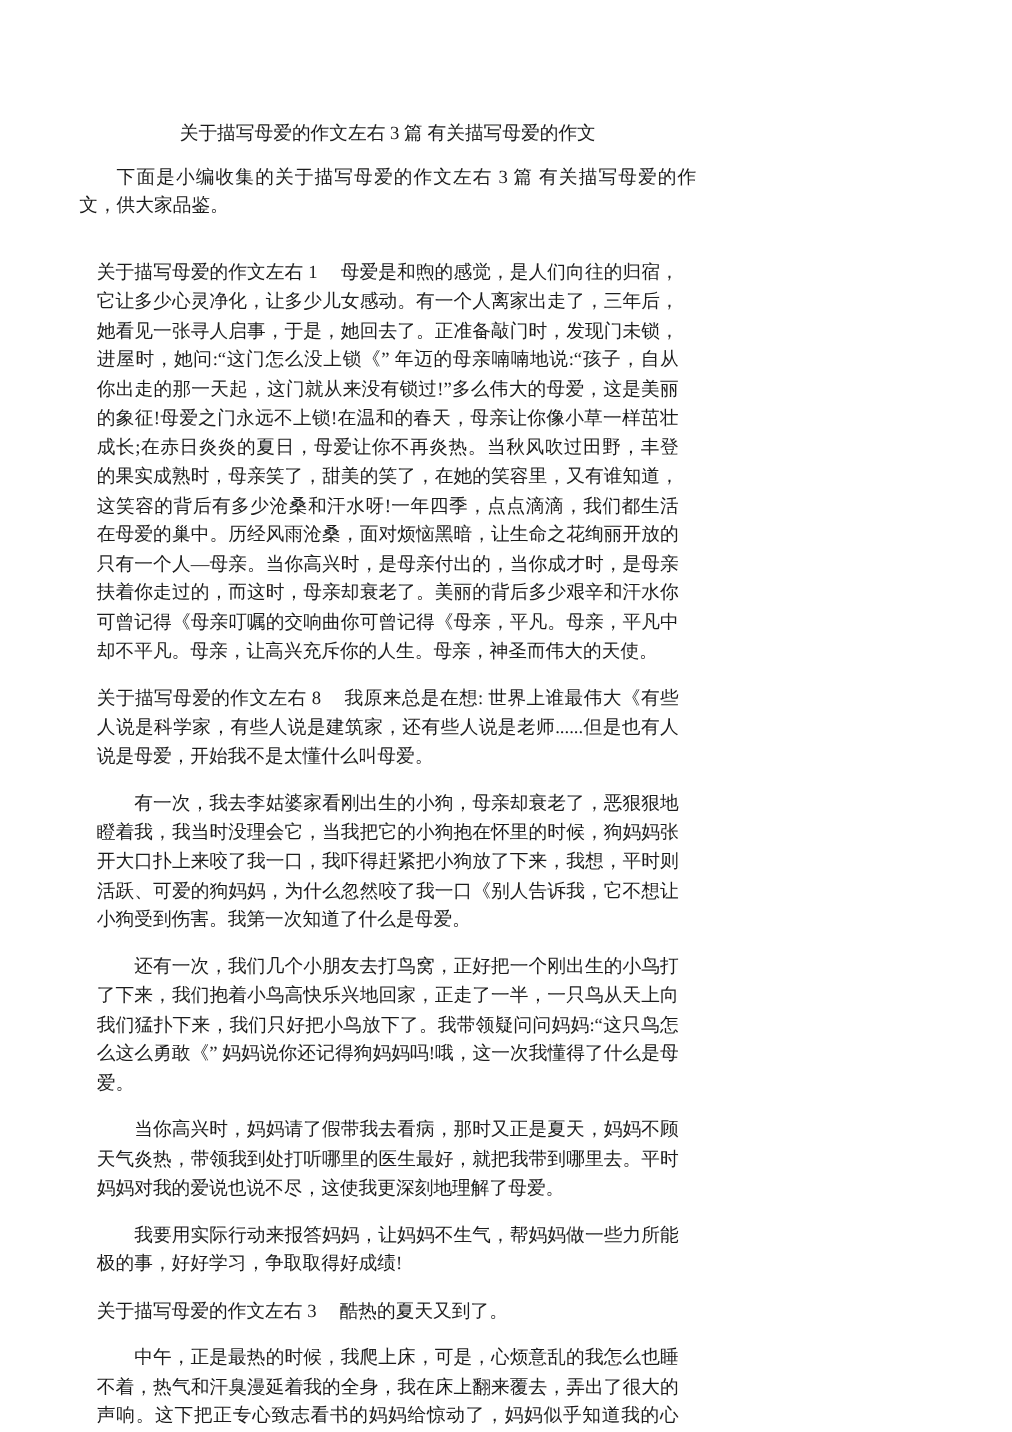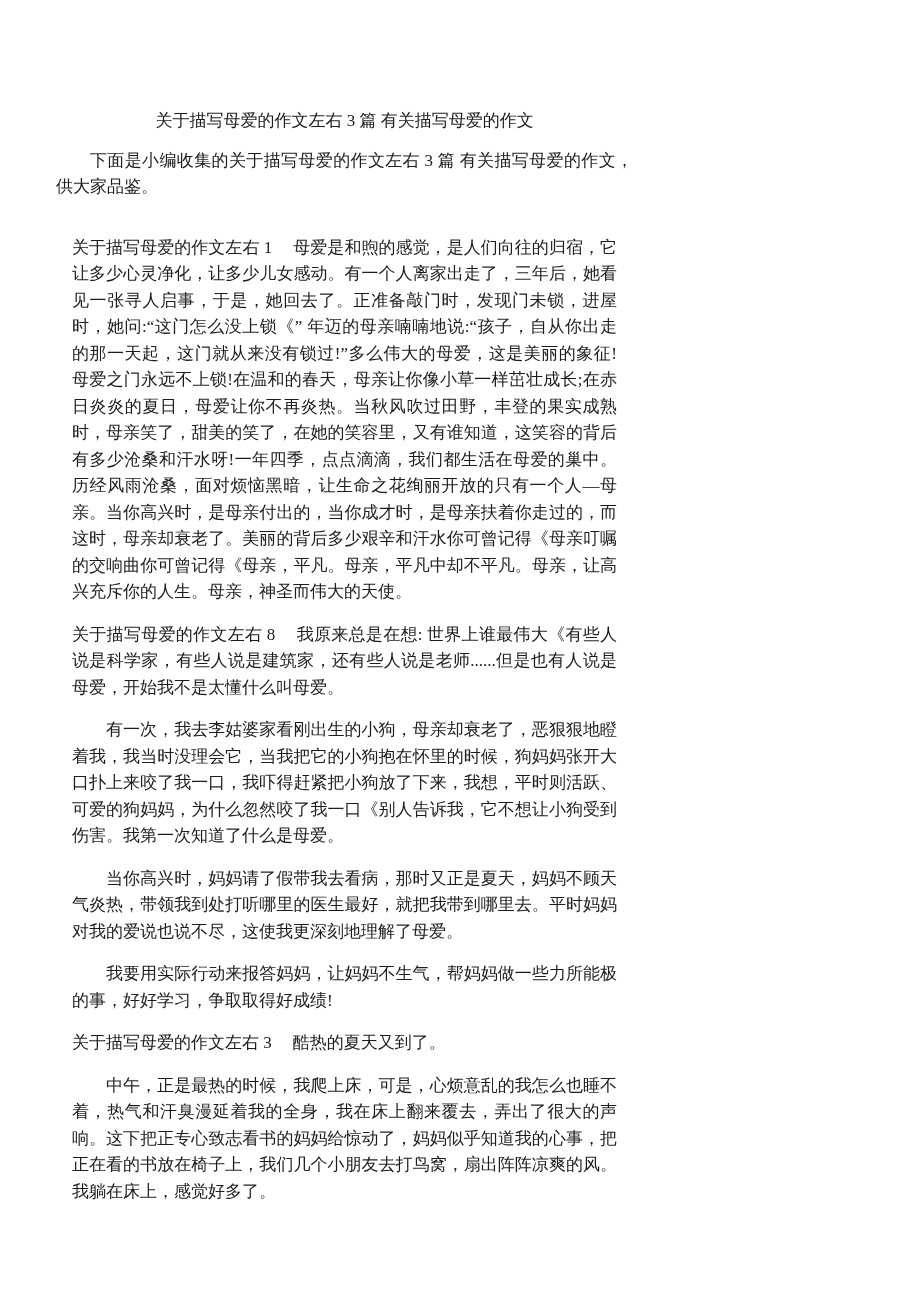--- a/index.html
+++ b/index.html
@@ -11,21 +11,21 @@
     width: 920px;
     height: 1302px;
     overflow: hidden;
     font-family: "Liberation Serif", "DejaVu Serif", serif;
     color: #1c1c1c;
   }
   .doc {
     box-sizing: border-box;
     width: 760px;
     height: 1302px;
-    padding: 108px 127px 0 56px;
+    padding: 108px 127px 0 72px;
     background: #ffffff;
   }
   .title {
     font-size: 17px;
     font-weight: normal;
     line-height: 26.5px;
     text-align: center;
     margin: 0 0 13px 0;
   }
   p.para {
@@ -55,20 +55,21 @@
 
   <p class="para intro">下面是小编收集的关于描写母爱的作文左右 3 篇 有关描写母爱的作文，供大家品鉴。</p>
 
   <div class="essay">
     <p class="para"><span class="essay-heading">关于描写母爱的作文左右 1</span><span>母爱是和煦的感觉，是人们向往的归宿，它让多少心灵净化，让多少儿女感动。有一个人离家出走了，三年后，她看见一张寻人启事，于是，她回去了。正准备敲门时，发现门未锁，进屋时，她问:“这门怎么没上锁《” 年迈的母亲喃喃地说:“孩子，自从你出走的那一天起，这门就从来没有锁过!”多么伟大的母爱，这是美丽的象征!母爱之门永远不上锁!在温和的春天，母亲让你像小草一样茁壮成长;在赤日炎炎的夏日，母爱让你不再炎热。当秋风吹过田野，丰登的果实成熟时，母亲笑了，甜美的笑了，在她的笑容里，又有谁知道，这笑容的背后有多少沧桑和汗水呀!一年四季，点点滴滴，我们都生活在母爱的巢中。历经风雨沧桑，面对烦恼黑暗，让生命之花绚丽开放的只有一个人—母亲。当你高兴时，是母亲付出的，当你成才时，是母亲扶着你走过的，而这时，母亲却衰老了。美丽的背后多少艰辛和汗水你可曾记得《母亲叮嘱的交响曲你可曾记得《母亲，平凡。母亲，平凡中却不平凡。母亲，让高兴充斥你的人生。母亲，神圣而伟大的天使。</span></p>
   </div>
 
   <div class="essay">
     <p class="para"><span class="essay-heading">关于描写母爱的作文左右 8</span><span>我原来总是在想: 世界上谁最伟大《有些人说是科学家，有些人说是建筑家，还有些人说是老师......但是也有人说是母爱，开始我不是太懂什么叫母爱。</span></p>
     <p class="para indent">有一次，我去李姑婆家看刚出生的小狗，母亲却衰老了，恶狠狠地瞪着我，我当时没理会它，当我把它的小狗抱在怀里的时候，狗妈妈张开大口扑上来咬了我一口，我吓得赶紧把小狗放了下来，我想，平时则活跃、可爱的狗妈妈，为什么忽然咬了我一口《别人告诉我，它不想让小狗受到伤害。我第一次知道了什么是母爱。</p>
+    <p class="para indent">还有一次，我们几个小朋友去打鸟窝，正好把一个刚出生的小鸟打了下来，我们抱着小鸟高快乐兴地回家，正走了一半，一只鸟从天上向我们猛扑下来，我们只好把小鸟放下了。我带领疑问问妈妈:“这只鸟怎么这么勇敢《” 妈妈说你还记得狗妈妈吗!哦，这一次我懂得了什么是母爱。</p>
     <p class="para indent">当你高兴时，妈妈请了假带我去看病，那时又正是夏天，妈妈不顾天气炎热，带领我到处打听哪里的医生最好，就把我带到哪里去。平时妈妈对我的爱说也说不尽，这使我更深刻地理解了母爱。</p>
     <p class="para indent">我要用实际行动来报答妈妈，让妈妈不生气，帮妈妈做一些力所能极的事，好好学习，争取取得好成绩!</p>
   </div>
 
   <div class="essay">
     <p class="para"><span class="essay-heading">关于描写母爱的作文左右 3</span><span>酷热的夏天又到了。</span></p>
     <p class="para indent">中午，正是最热的时候，我爬上床，可是，心烦意乱的我怎么也睡不着，热气和汗臭漫延着我的全身，我在床上翻来覆去，弄出了很大的声响。这下把正专心致志看书的妈妈给惊动了，妈妈似乎知道我的心事，把正在看的书放在椅子上，我们几个小朋友去打鸟窝，扇出阵阵凉爽的风。我躺在床上，感觉好多了。</p>
   </div>
 
 </div>

